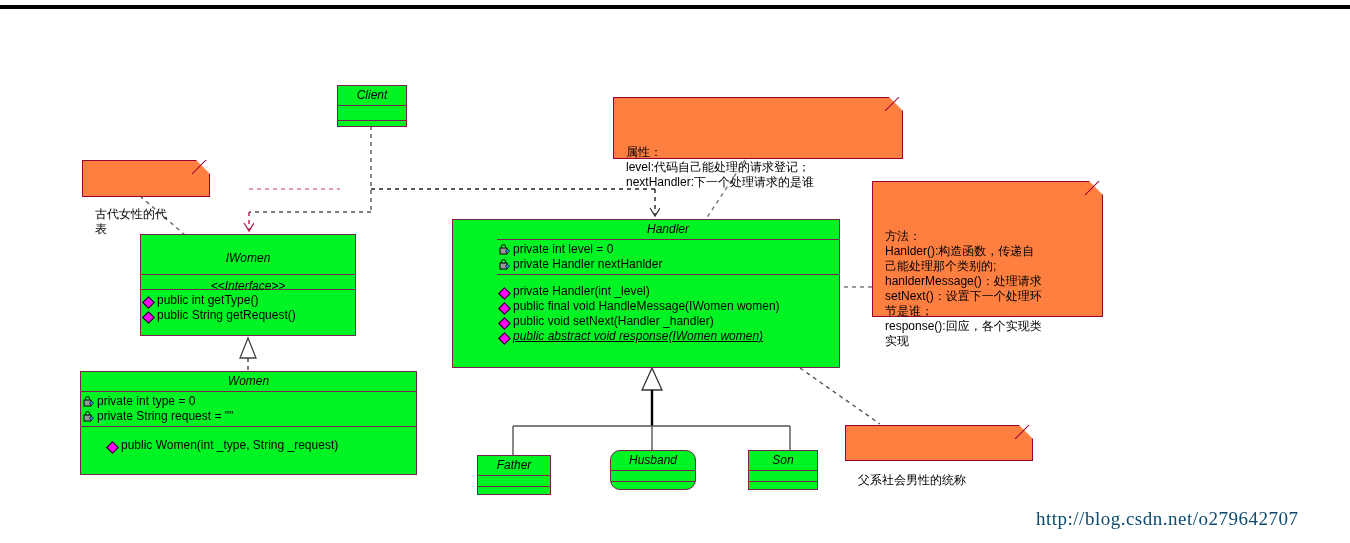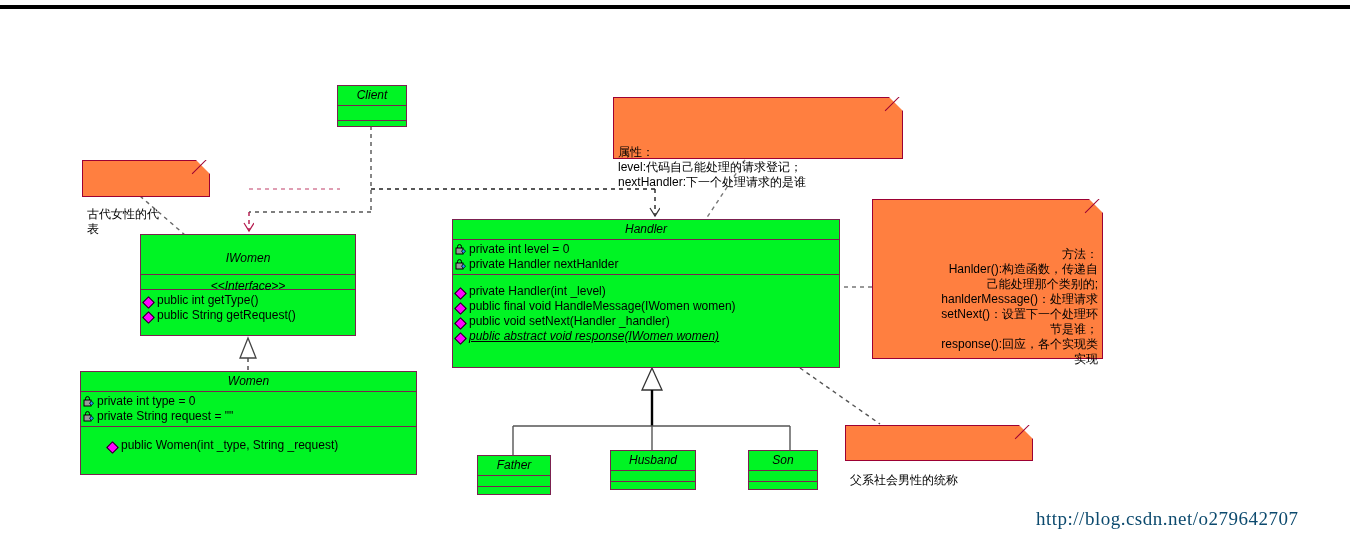--- a/index.html
+++ b/index.html
@@ -99,21 +99,21 @@
   }
   
   .uml-note {
     position: absolute;
     background: #ff7f40;
     border: 1px solid #9c0033;
     box-sizing: border-box;
     font-size: 12px;
     color: #000000;
     line-height: 15px;
-    padding: 2px 4px 2px 4px;
+    padding: 2px 4px 2px 12px;
     white-space: pre-line;
   }
   .uml-note .fold {
     position: absolute;
     right: -1px;
     top: -1px;
     width: 0;
     height: 0;
     border-left: 14px solid transparent;
     border-top: 14px solid #ffffff;
@@ -265,21 +265,21 @@
     <div class="compartment" style="padding-top:11px;margin-left:24px;">
       <span class="member">
         <span class="ico">
             <span class="ico-pub"></span>
           </span>
         <span>public Women(int _type, String _request)</span>
       </span>
     </div>
   </div>
 
-  <div class="uml-class" style="left:452px; top:219px; width:388px; height:149px;">
+  <div class="uml-class" style="left:452px; top:219px; width:388px; height:149px;padding-left:44px;">
     <div class="title abstract">Handler</div>
     <div class="compartment" style="padding-top:2px;">
       <span class="member">
         <span class="ico">
           <svg width="13" height="12" viewBox="0 0 13 12" xmlns="http://www.w3.org/2000/svg">
             <rect x="1" y="4" width="7" height="6" fill="#9a9a9a" stroke="#000000" stroke-width="1"></rect>
             <path d="M2.5,4 V2.6 A2,2 0 0 1 6.5,2.6 V4" fill="none" stroke="#000000" stroke-width="1"></path>
             <polygon points="8.5,5.2 10.6,7.2 8.5,9.2 6.4,7.2" fill="#2196f3" stroke="#000000" stroke-width="0.8"></polygon>
           </svg>
         </span>
@@ -323,21 +323,21 @@
       </span>
     </div>
   </div>
 
   <div class="uml-class" style="left:477px; top:455px; width:74px; height:40px;">
     <div class="title">Father</div>
     <div class="compartment empty" style="height:10px;"></div>
     <div class="compartment empty" style="height:10px;"></div>
   </div>
 
-  <div class="uml-class" style="left:610px; top:450px; width:86px; height:40px;">
+  <div class="uml-class" style="left:610px; top:450px; width:86px; height:40px;border-radius:10px;">
     <div class="title">Husband</div>
     <div class="compartment empty" style="height:10px;"></div>
     <div class="compartment empty" style="height:10px;"></div>
   </div>
 
   <div class="uml-class" style="left:748px; top:450px; width:70px; height:40px;">
     <div class="title">Son</div>
     <div class="compartment empty" style="height:10px;"></div>
     <div class="compartment empty" style="height:10px;"></div>
   </div>
@@ -350,21 +350,21 @@
   </div>
 
   <div class="uml-note" style="left:613px; top:97px; width:290px; height:62px;">
     <span class="fold"></span>
     <span class="foldline"></span>
     <span>属性：
   level:代码自己能处理的请求登记；
   nextHandler:下一个处理请求的是谁</span>
   </div>
 
-  <div class="uml-note" style="left:872px; top:199px; width:231px; height:160px;text-align:right;">
+  <div class="uml-note" style="left:872px; top:181px; width:231px; height:136px;">
     <span class="fold"></span>
     <span class="foldline"></span>
     <span>方法：
   Hanlder():构造函数，传递自
 己能处理那个类别的;
 hanlderMessage()：处理请求
 setNext()：设置下一个处理环
 节是谁；
 response():回应，各个实现类
 实现</span>

